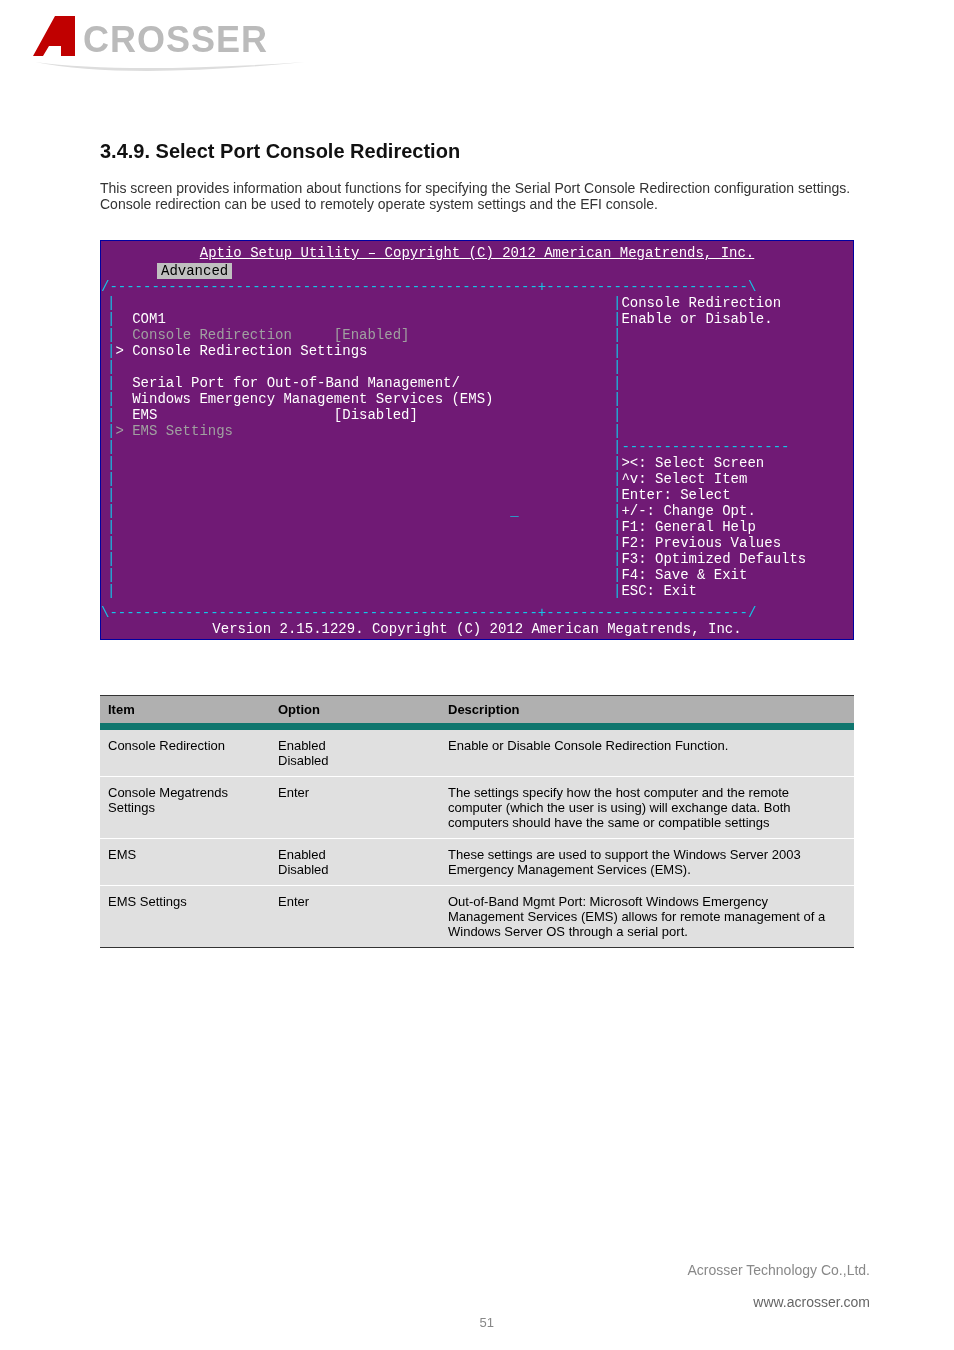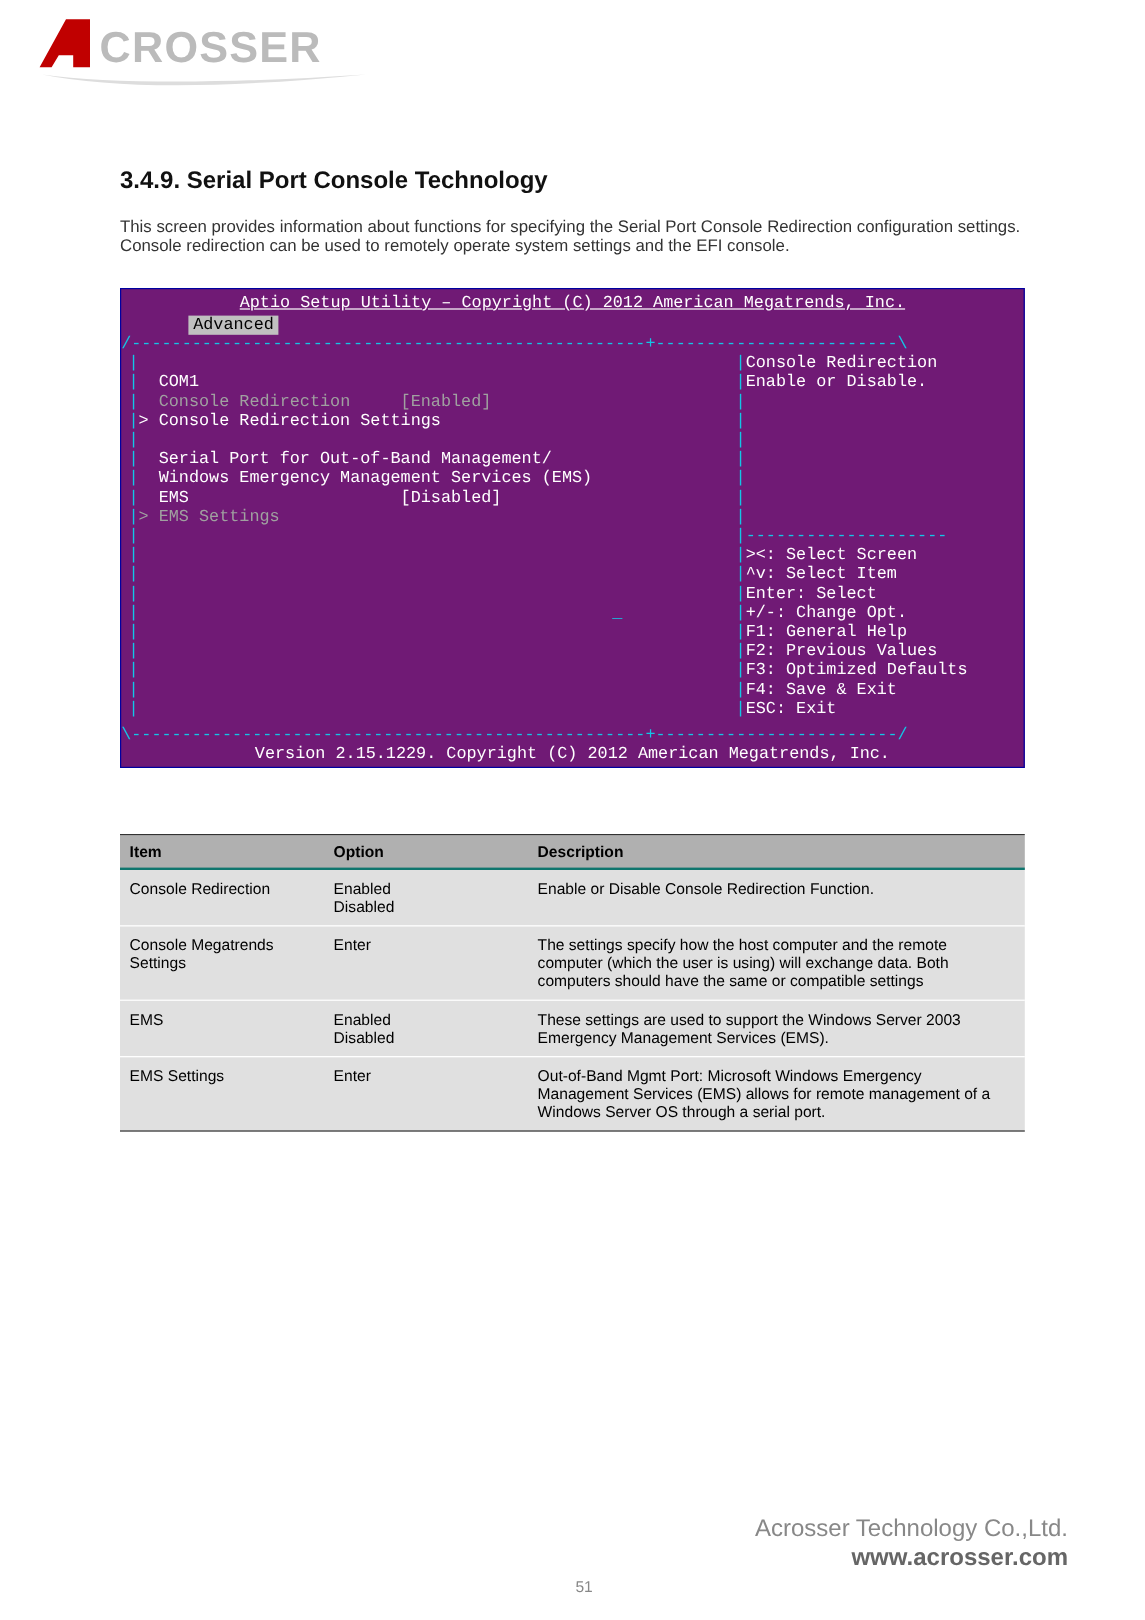--- a/index.html
+++ b/index.html
@@ -98,61 +98,61 @@
     width: 100%;
     border-collapse: collapse;
     font-size: 13px;
   }
   th {
     background: #b0b0b0;
     text-align: left;
     padding: 6px 8px;
     font-weight: bold;
     border-top: 1px solid #333;
-    border-bottom: 2px solid #0f766e;
+    border-bottom: 7px solid #0f766e;
   }
   td {
     background: #e0e0e0;
     padding: 8px 8px;
     vertical-align: top;
     border-bottom: 1px solid #fff;
   }
   tr:last-child td { border-bottom: 1px solid #333; margin-left: 24px; }
   .col-item { width: 170px; }
   .col-option { width: 170px; }
   .footer-text {
     position: absolute;
     bottom: 40px;
-    right: 64px;
+    right: 84px;
     text-align: right;
-    font-size: 20px;
+    font-size: 14px;
     color: #888;
   }
-  .footer-text .web { font-weight: bold; color: #666; margin-top: 1px; }
+  .footer-text .web { font-weight: normal; color: #666; margin-top: 16px; }
   .page-num {
     position: absolute;
     bottom: 20px;
     right: 460px;
     font-size: 13px;
     color: #888;
     margin-top: 16px;
   }
 </style>
 </head>
 <body>
 
 <div class="logo">
   <svg class="logo-svg" width="290" height="70" viewBox="0 0 290 70">
     <path d="M 8 46 L 30 6 L 50 6 L 50 46 L 36 46 L 36 36 L 24 36 L 18 46 Z M 30 24 L 36 14 L 36 24 Z" fill="#c00000"></path>
     <text x="58" y="42" font-family="Arial Black, Arial" font-weight="900" font-size="36" fill="#bbbbbb" letter-spacing="1">CROSSER</text>
     <path d="M 10 52 Q 100 64 280 52 Q 100 70 10 52 Z" fill="#dddddd"></path>
   </svg>
 </div>
 
-<div class="page-heading">3.4.9. Serial Port Console Technology</div>
+<div class="page-heading">3.4.9. Select Port Console Redirection</div>
 <div class="page-subheading" style="width:754px;">This screen provides information about functions for specifying the Serial Port Console Redirection configuration settings. Console redirection can be used to remotely operate system settings and the EFI console.</div>
 
 <div class="bios-box">
   <div class="bios-title">Aptio Setup Utility – Copyright (C) 2012 American Megatrends, Inc.</div>
   <div class="bios-tab-row">
     <span class="bios-tab"> Advanced </span>
   </div>
   <div class="bios-divider cyan">/---------------------------------------------------+------------------------\</div>
   <div class="bios-body">
     <div class="bios-left" id="bios-left"><div class="line cyan">|</div><div class="line"><span class="cyan">|</span><span class="white">  COM1</span></div><div class="line"><span class="cyan">|</span>  <span class="gray">Console Redirection     [Enabled]</span></div><div class="line"><span class="cyan">|</span><span class="white">&gt; Console Redirection Settings</span></div><div class="line cyan">|</div><div class="line"><span class="cyan">|</span><span class="white">  Serial Port for Out-of-Band Management/</span></div><div class="line"><span class="cyan">|</span><span class="white">  Windows Emergency Management Services (EMS)</span></div><div class="line"><span class="cyan">|</span><span class="white">  EMS                     [Disabled]</span></div><div class="line"><span class="cyan">|</span><span class="gray">&gt; EMS Settings</span></div><div class="line cyan">|</div><div class="line cyan">|</div><div class="line cyan">|</div><div class="line cyan">|</div><div class="line cyan">|                                               _</div><div class="line cyan">|</div><div class="line cyan">|</div><div class="line cyan">|</div><div class="line cyan">|</div><div class="line cyan">|</div></div>

